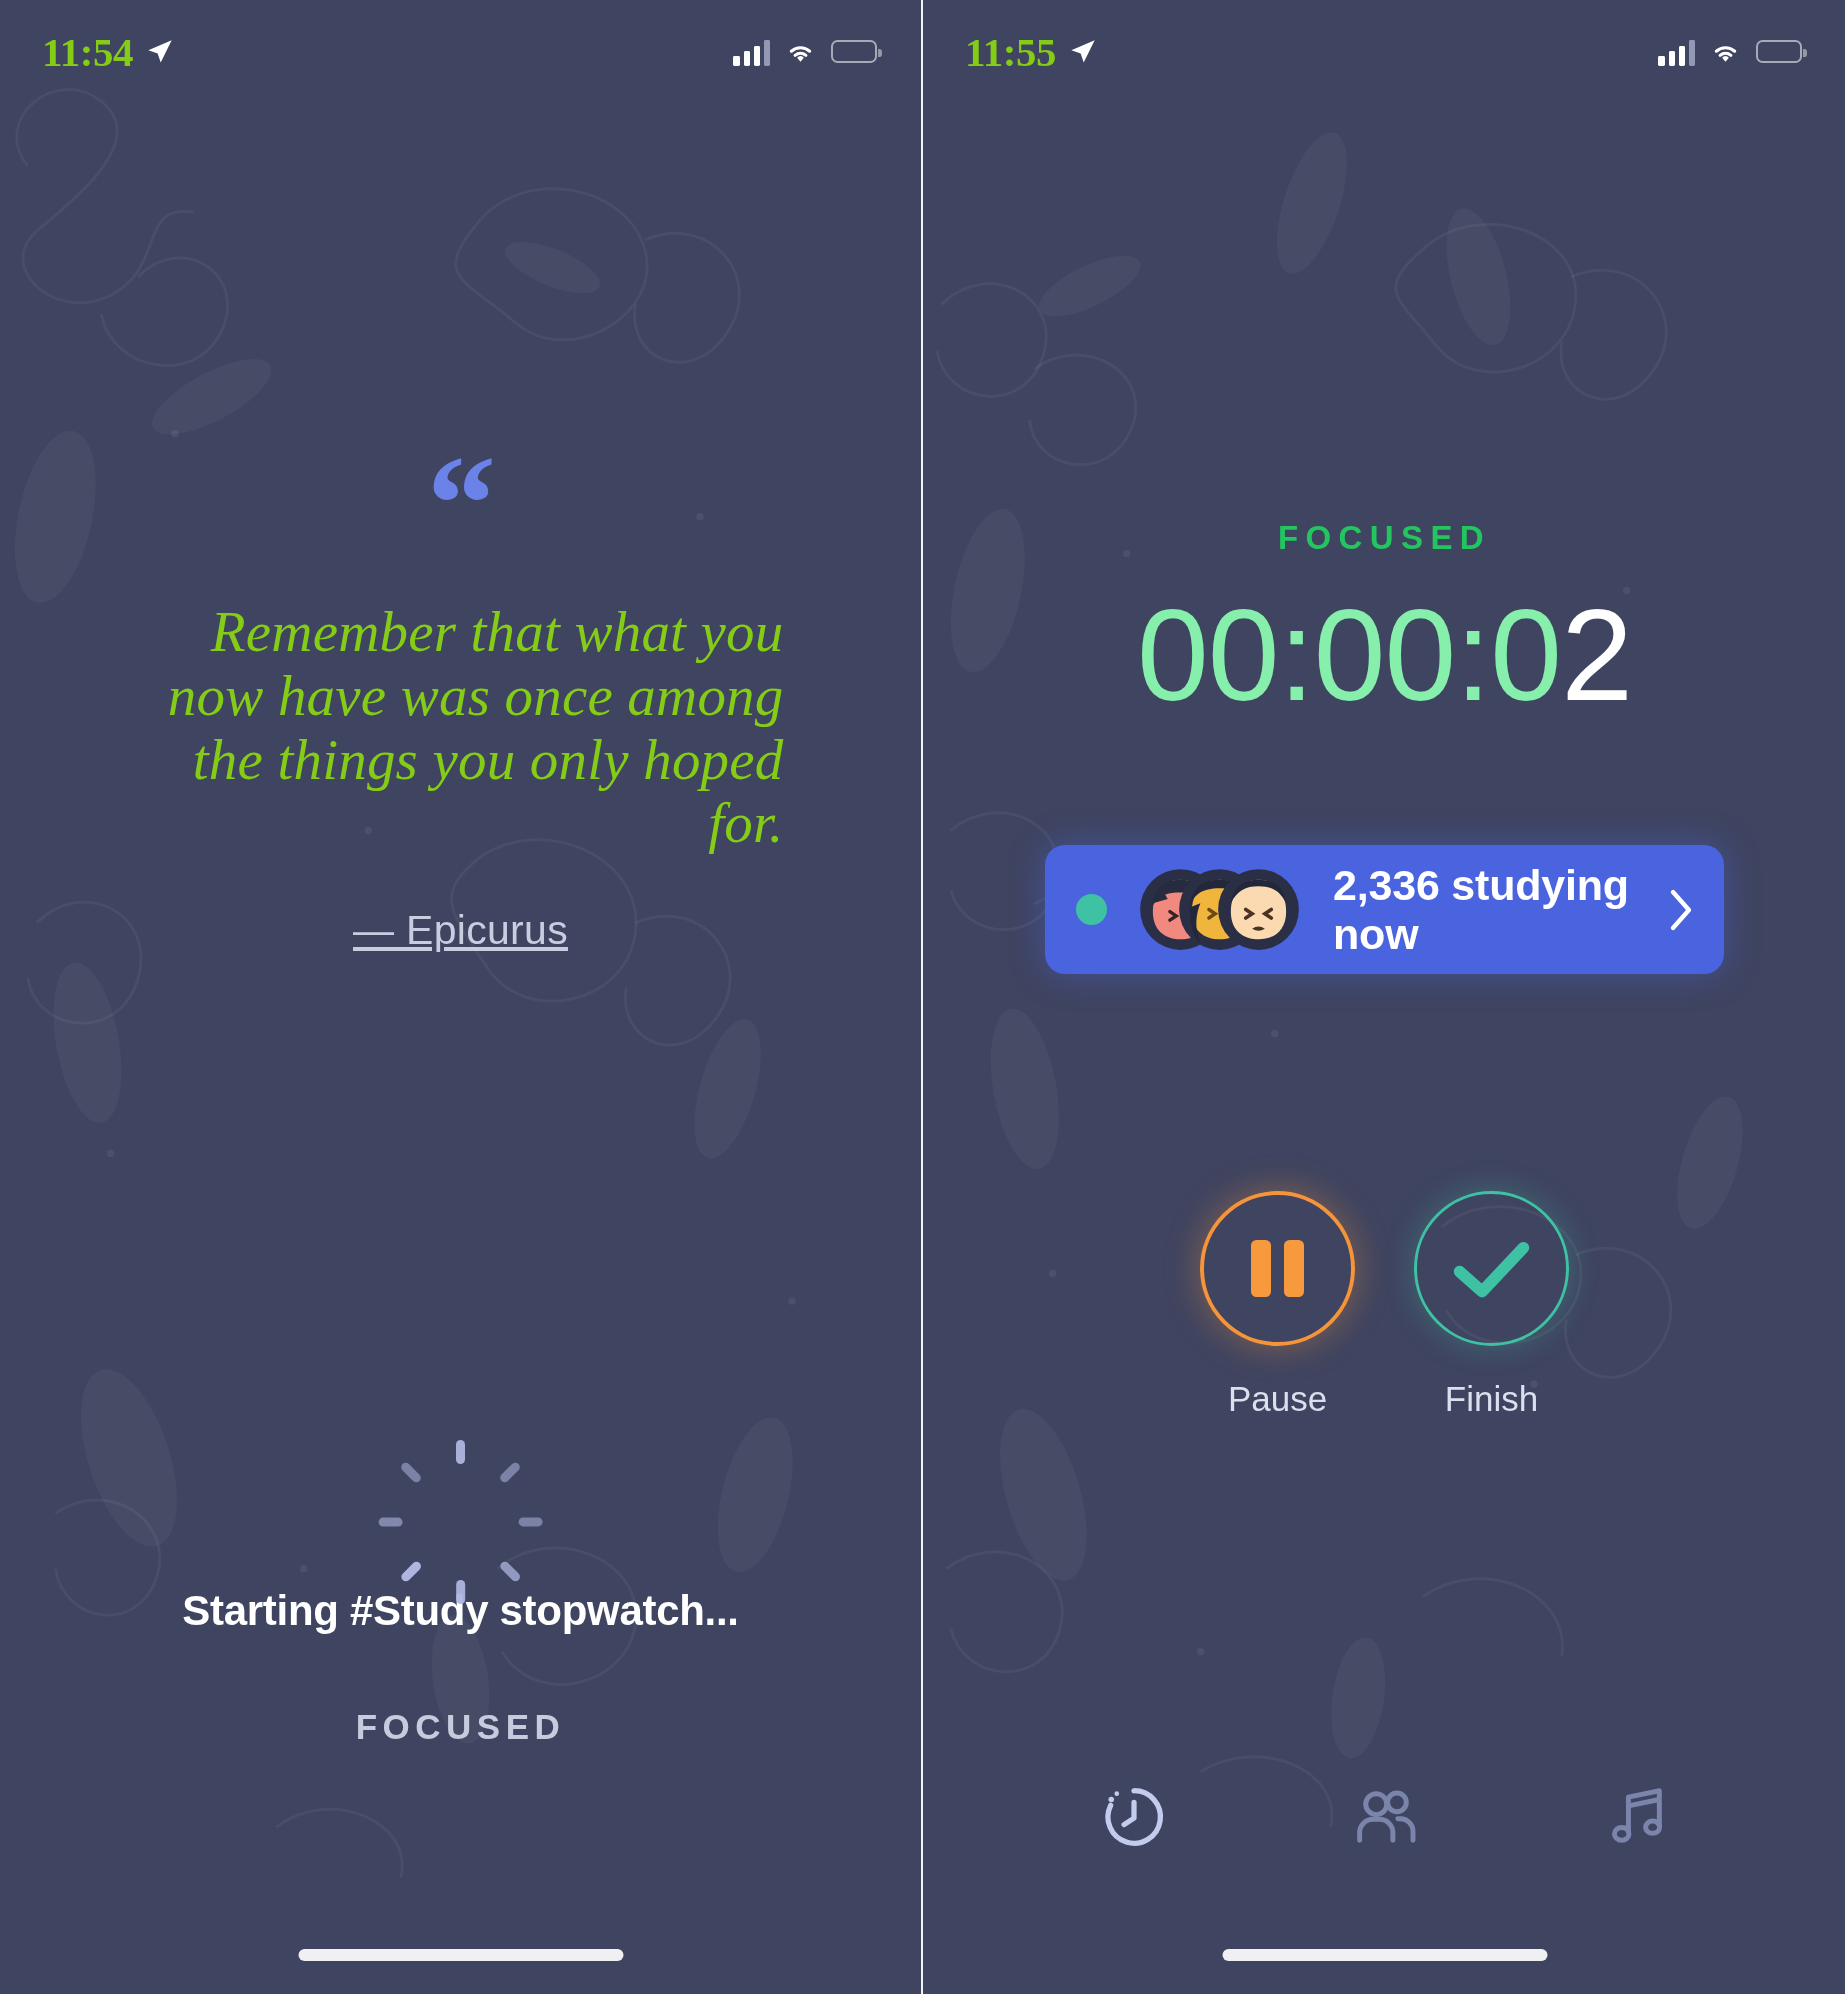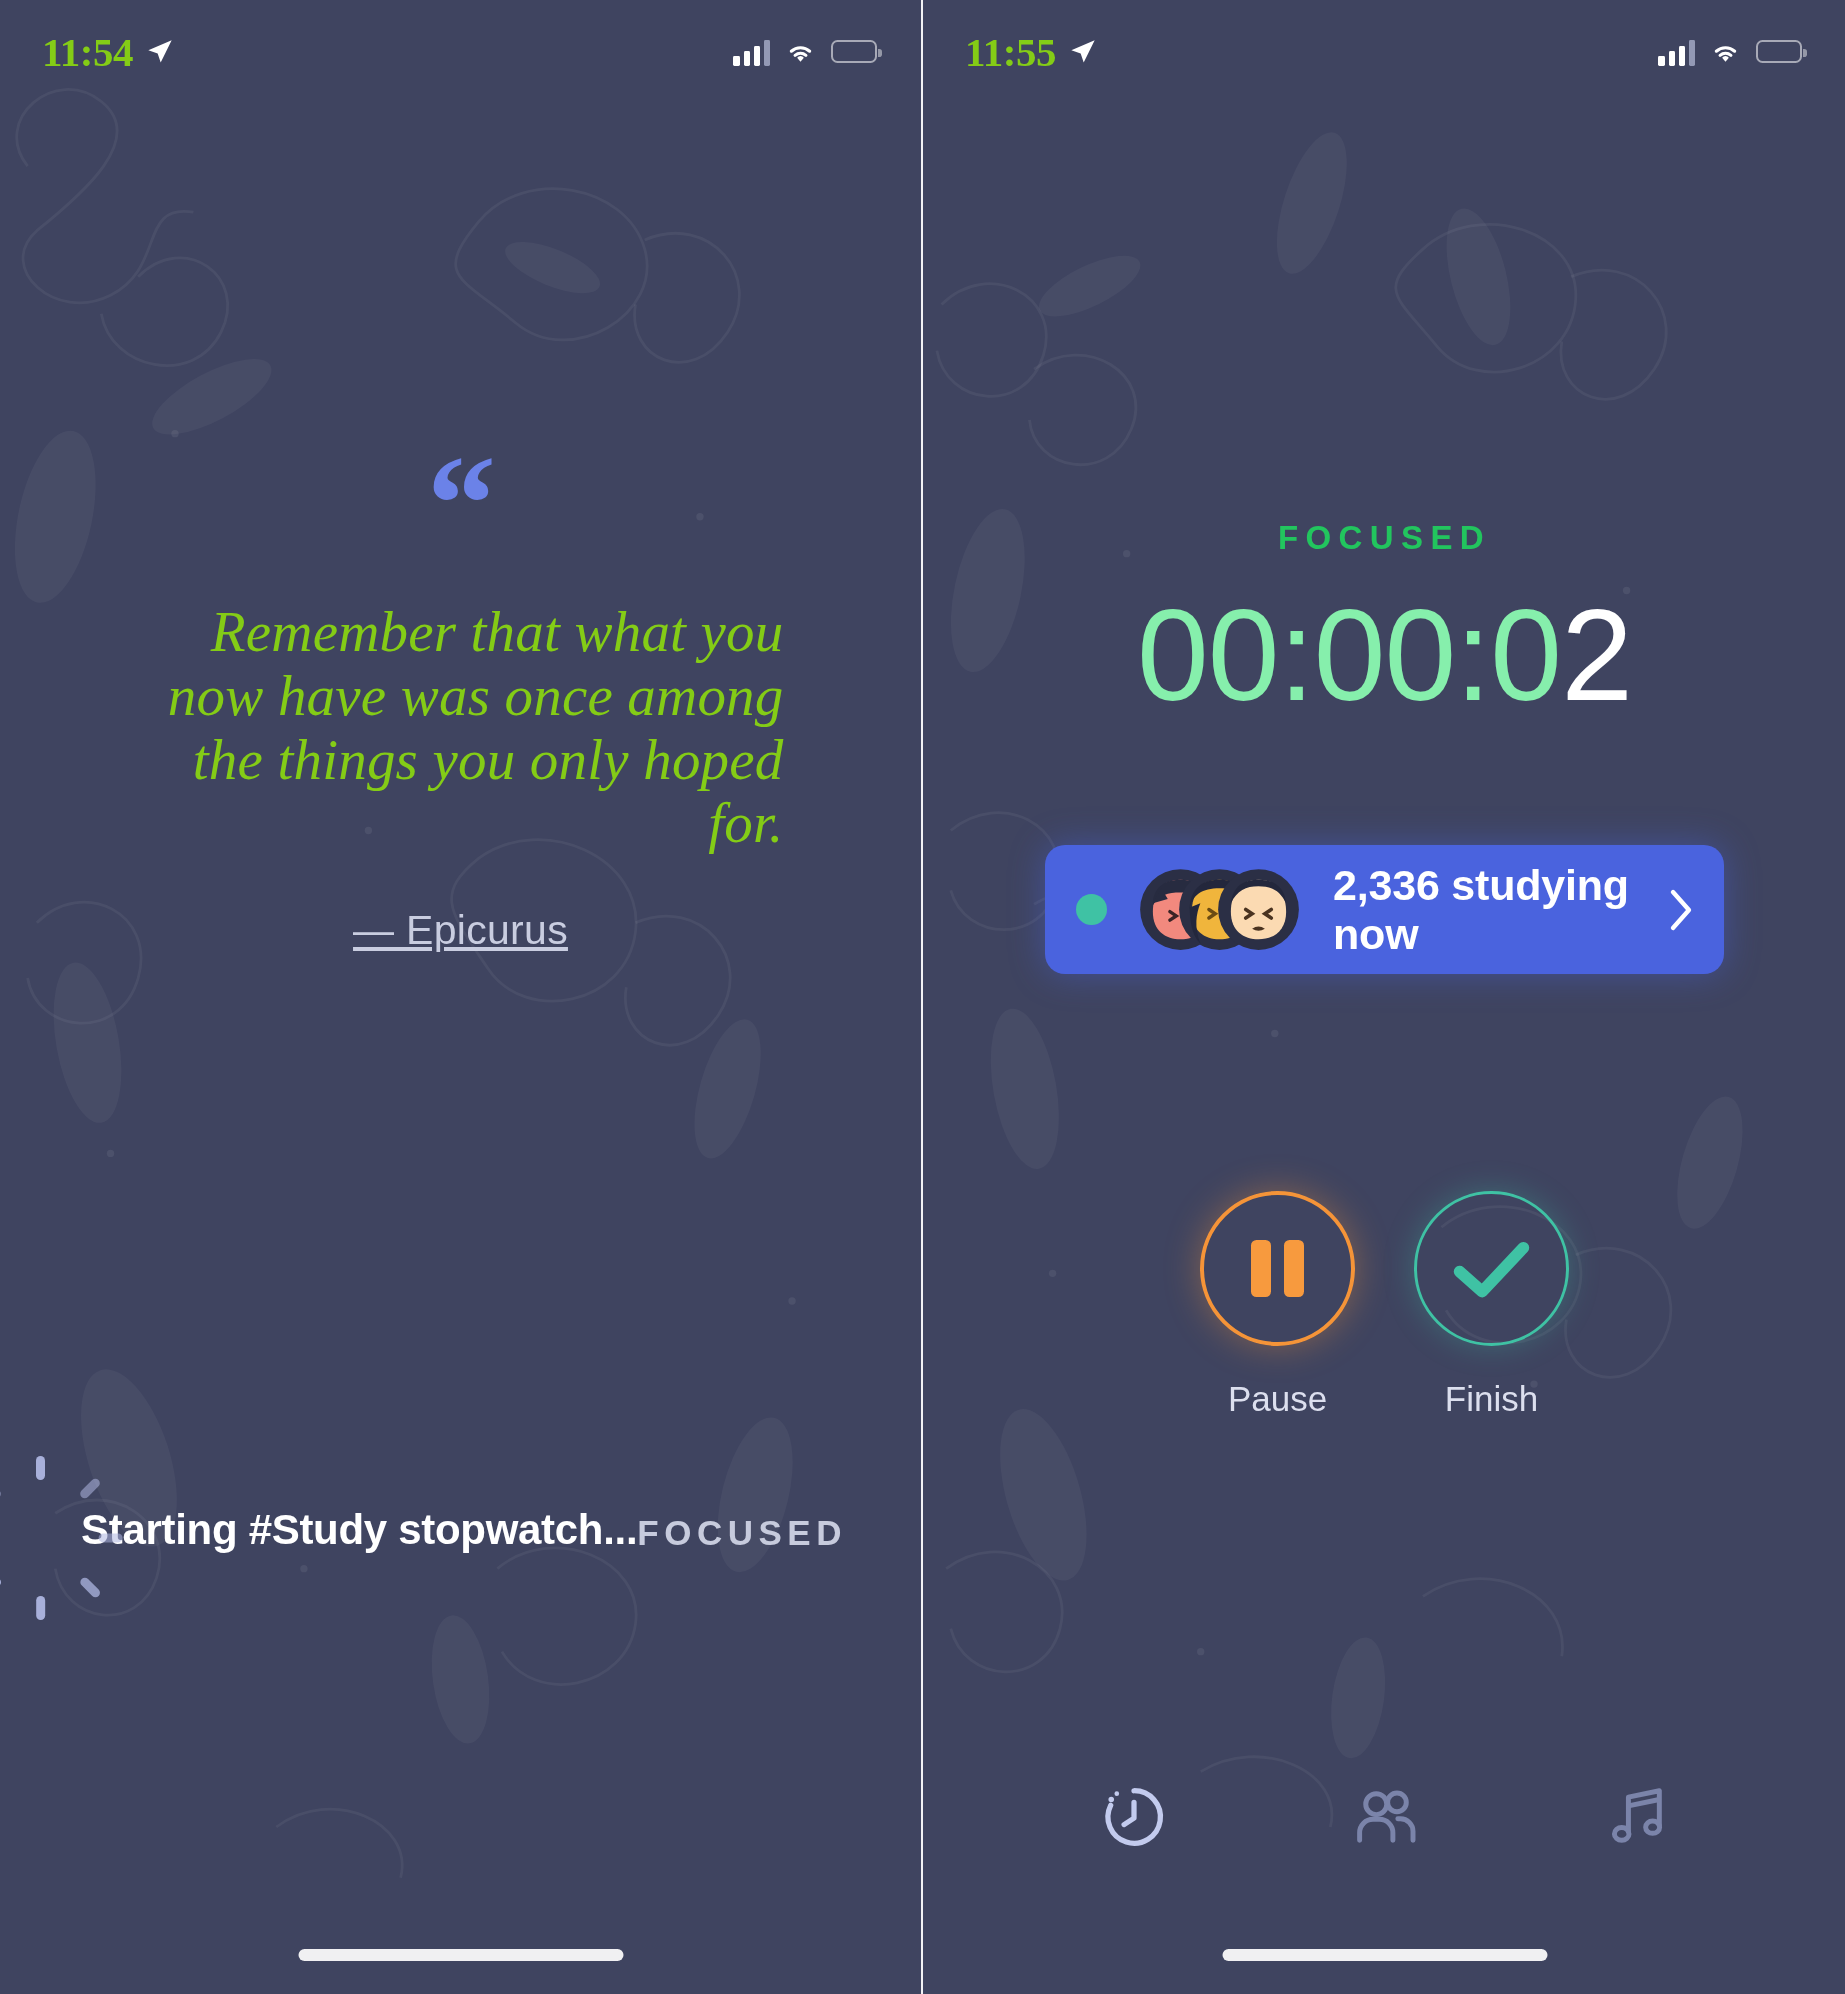--- a/index.html
+++ b/index.html
@@ -85,21 +85,21 @@
     margin-top: 52px;
     color: #c9cde0;
     font-size: 41px;
     font-family: "Liberation Sans", sans-serif;
     letter-spacing: 0.3px;
     text-decoration: underline;
   }
 
   .loading-block {
     position: absolute; left: 0; right: 0; top: 1440px;
-    display: flex; flex-direction: row; align-items: center;
+    display: flex; flex-direction: column; align-items: center;
     z-index: 10;
   }
   .spinner { width: 81px; height: 81px; position: relative; }
   .spinner i {
     position: absolute; left: 50%; top: 50%;
     width: 9.2px; height: 24px; margin-left: -4.6px;
     background: #aeb6e0; border-radius: 4.6px;
     transform-origin: 50% 41px;
   }
   .spinner i:nth-child(1){ transform: rotate(0deg)   translateY(-41px); opacity:.95;}

